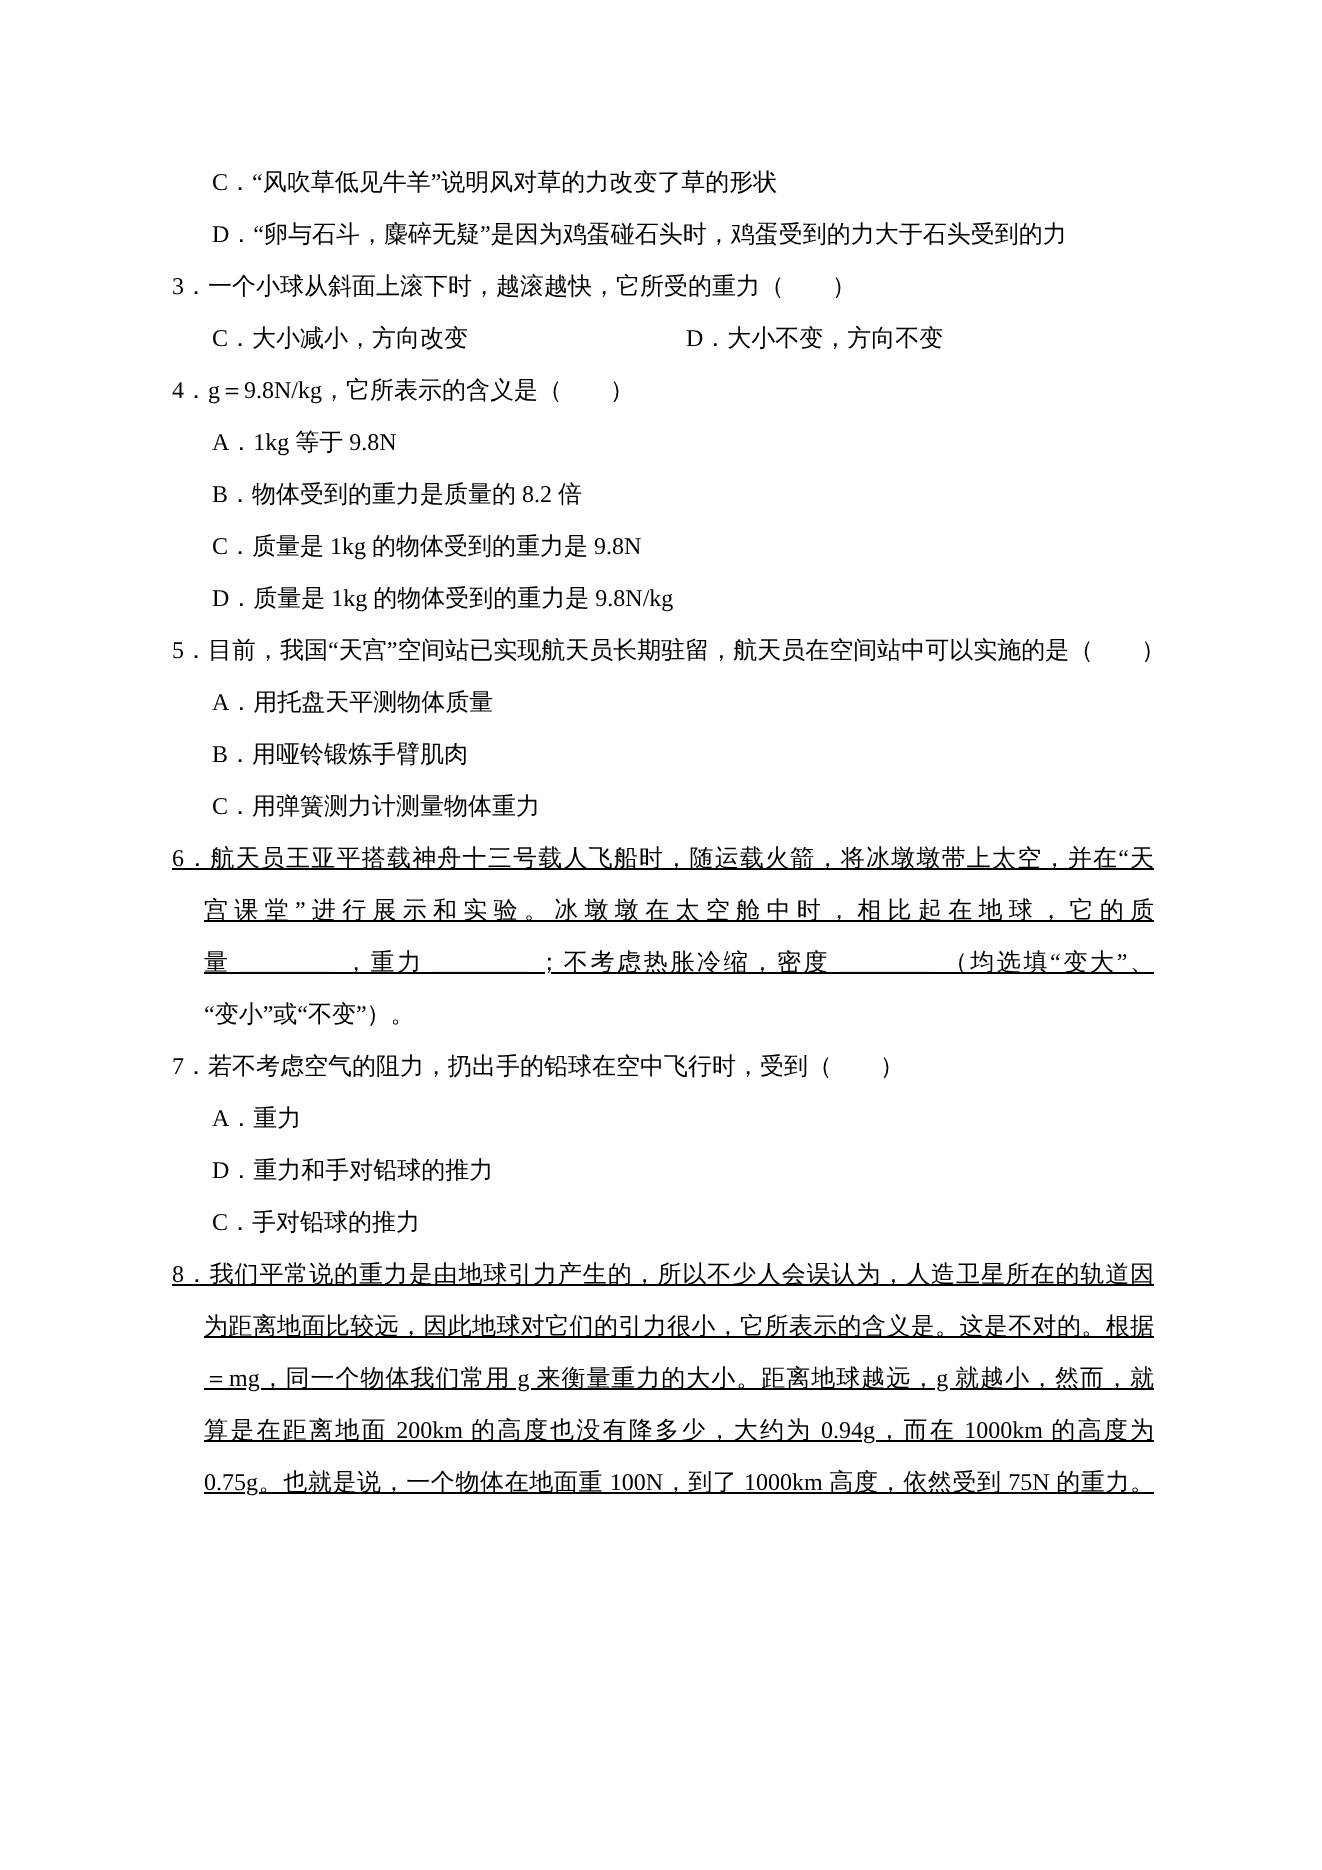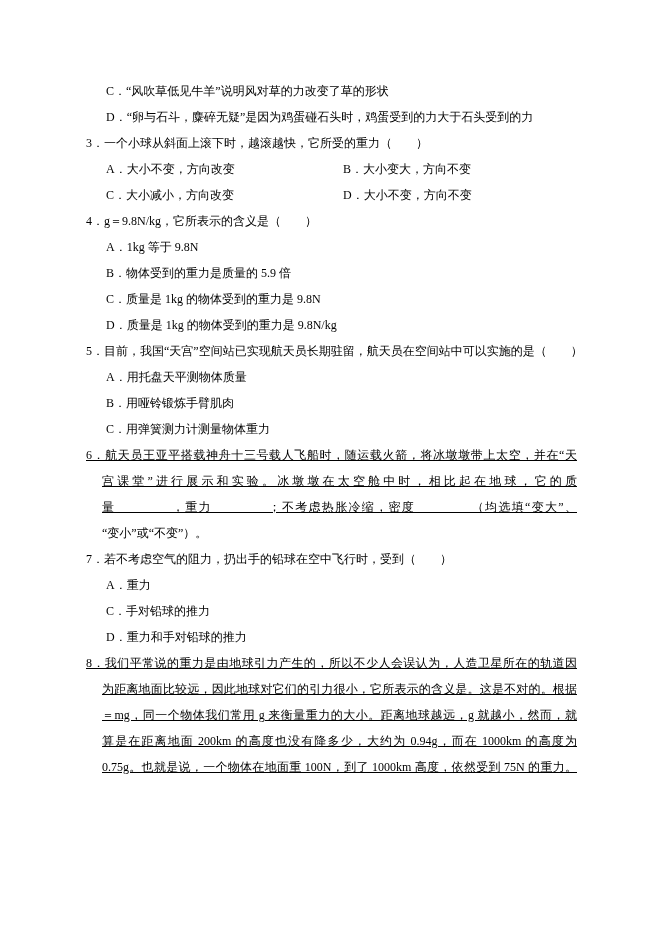--- a/index.html
+++ b/index.html
@@ -56,48 +56,44 @@
 </head>
 <body>
 
 <div class="page">
 
   <div class="line opt">C．“风吹草低见牛羊”说明风对草的力改变了草的形状</div>
   <div class="line opt">D．“卵与石斗，麋碎无疑”是因为鸡蛋碰石头时，鸡蛋受到的力大于石头受到的力</div>
 
   <div class="line">3．一个小球从斜面上滚下时，越滚越快，它所受的重力（　　）</div>
   <div class="line pair">
-    <span class="cell-left">A．大小不变，方向改变</span>
-    <span class="cell-right">B．大小变大，方向不变</span>
-  </div>
-  <div class="line pair">
     <span class="cell-left">C．大小减小，方向改变</span>
     <span class="cell-right">D．大小不变，方向不变</span>
   </div>
 
   <div class="line">4．g＝9.8N/kg，它所表示的含义是（　　）</div>
   <div class="line opt">A．1kg 等于 9.8N</div>
-  <div class="line opt">B．物体受到的重力是质量的 5.9 倍</div>
+  <div class="line opt">B．物体受到的重力是质量的 8.2 倍</div>
   <div class="line opt">C．质量是 1kg 的物体受到的重力是 9.8N</div>
   <div class="line opt">D．质量是 1kg 的物体受到的重力是 9.8N/kg</div>
 
   <div class="line">5．目前，我国“天宫”空间站已实现航天员长期驻留，航天员在空间站中可以实施的是（　　）</div>
   <div class="line opt">A．用托盘天平测物体质量</div>
   <div class="line opt">B．用哑铃锻炼手臂肌肉</div>
   <div class="line opt">C．用弹簧测力计测量物体重力</div>
 
   <div class="line stretch">6．航天员王亚平搭载神舟十三号载人飞船时，随运载火箭，将冰墩墩带上太空，并在“天</div>
   <div class="line cont stretch">宫课堂”进行展示和实验。冰墩墩在太空舱中时，相比起在地球，它的质</div>
   <div class="line cont stretch">量 ________ ，重力 ________ ；不考虑热胀冷缩，密度 ________ （均选填“变大”、</div>
   <div class="line cont">“变小”或“不变”）。</div>
 
   <div class="line">7．若不考虑空气的阻力，扔出手的铅球在空中飞行时，受到（　　）</div>
   <div class="line opt">A．重力</div>
+  <div class="line opt">D．重力和手对铅球的推力</div>
   <div class="line opt">C．手对铅球的推力</div>
-  <div class="line opt">D．重力和手对铅球的推力</div>
 
   <div class="line stretch">8．我们平常说的重力是由地球引力产生的，所以不少人会误认为，人造卫星所在的轨道因</div>
   <div class="line cont stretch">为距离地面比较远，因此地球对它们的引力很小，它所表示的含义是。这是不对的。根据 G</div>
   <div class="line cont stretch">＝mg，同一个物体我们常用 g 来衡量重力的大小。距离地球越远，g 就越小，然而，就</div>
   <div class="line cont stretch">算是在距离地面 200km 的高度也没有降多少，大约为 0.94g，而在 1000km 的高度为</div>
   <div class="line cont stretch">0.75g。也就是说，一个物体在地面重 100N，到了 1000km 高度，依然受到 75N 的重力。</div>
 
 </div>
 
 </body></html>

